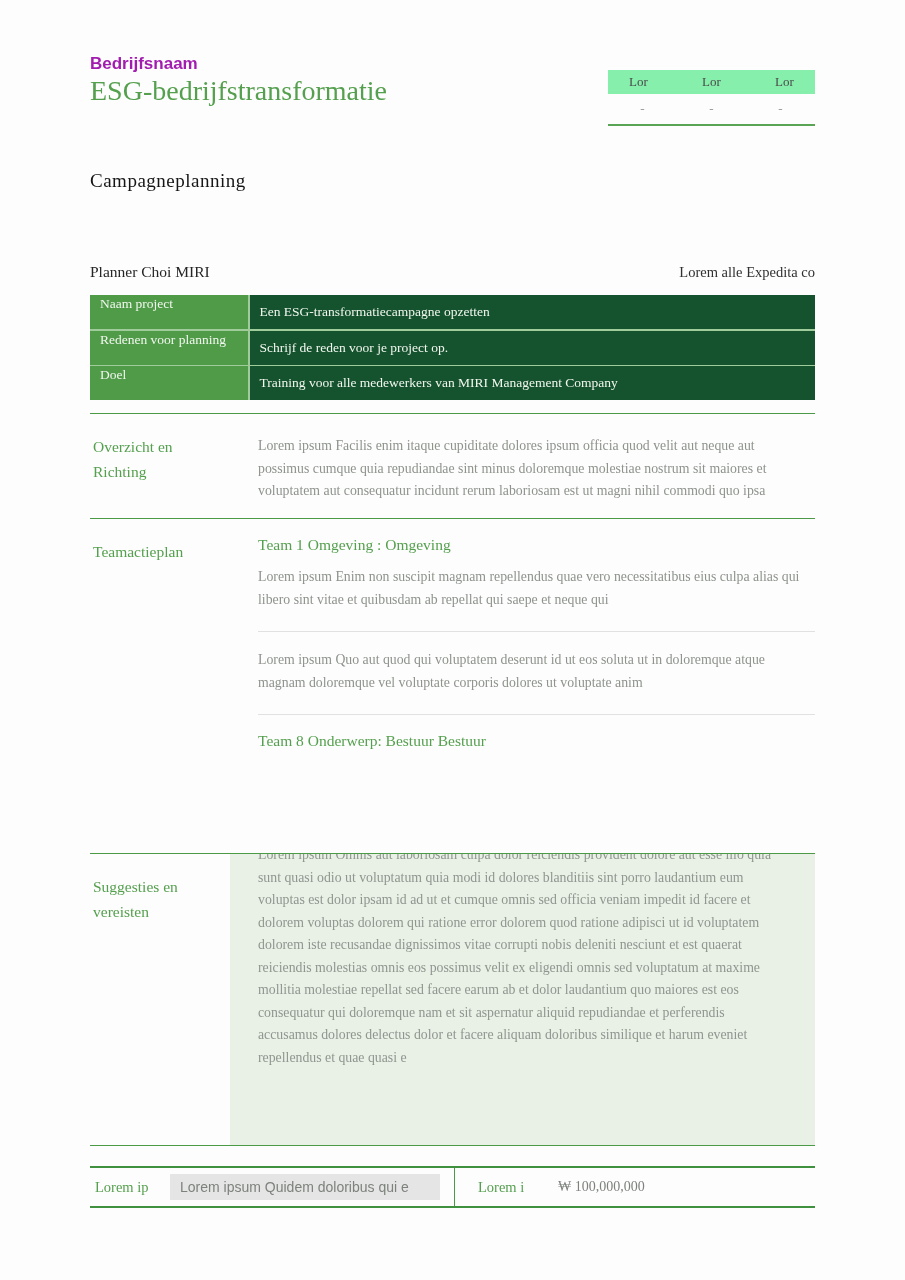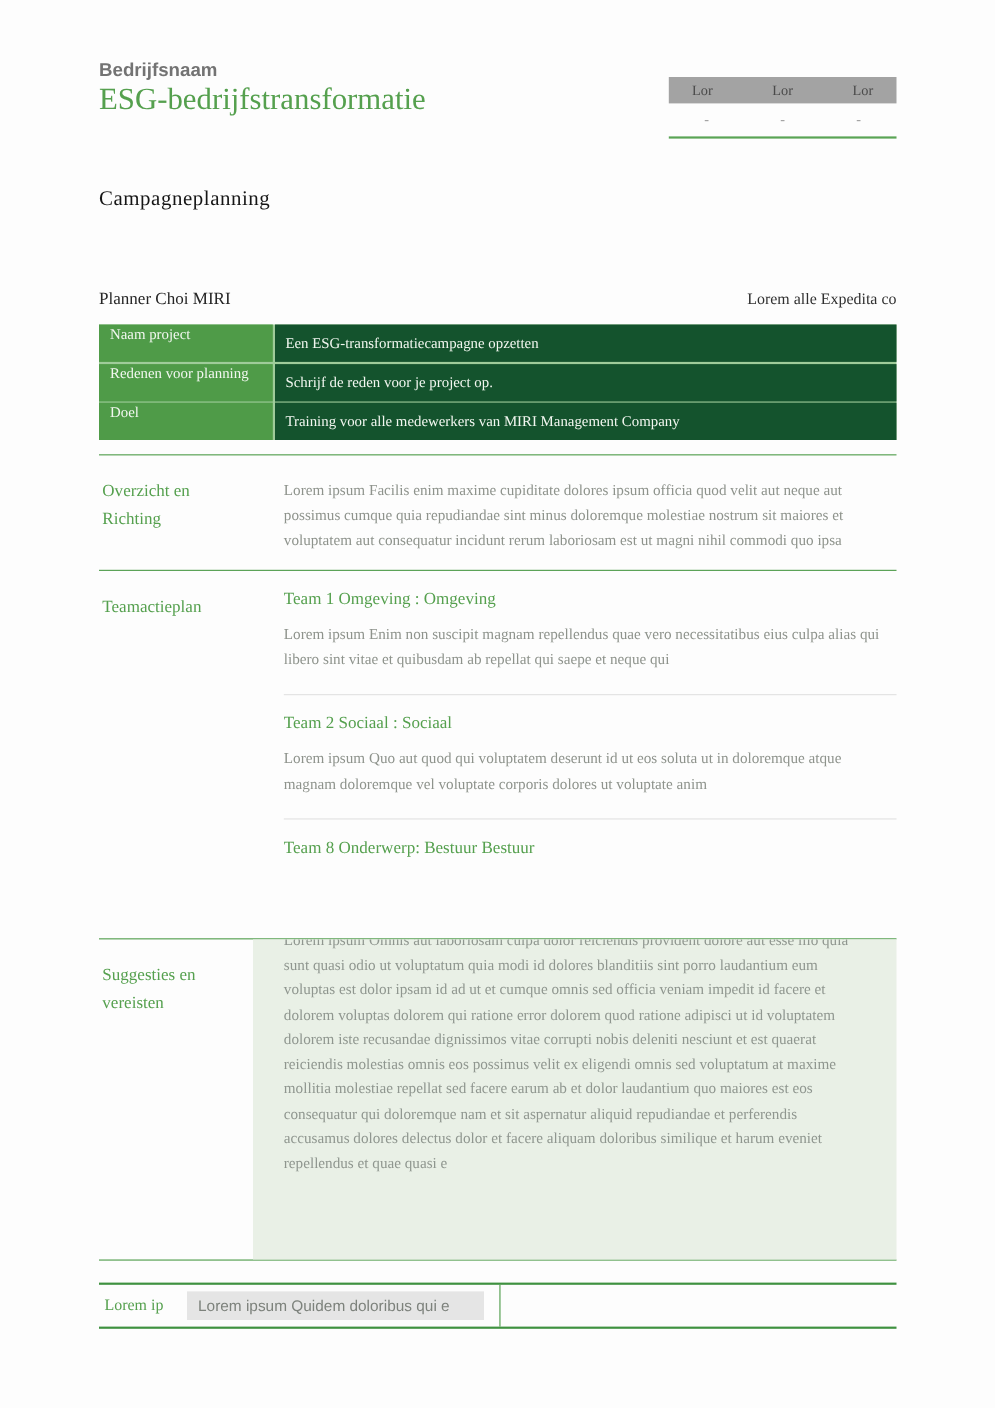--- a/index.html
+++ b/index.html
@@ -9,34 +9,34 @@
     width: 905px;
     height: 1280px;
     background: #fdfdfd;
     font-family: "Liberation Serif", "DejaVu Serif", serif;
     overflow: hidden;
   }
   
   .brand {
     position: absolute; left: 90px; top: 54px;
     font-family: "Liberation Sans", "DejaVu Sans", sans-serif;
-    font-weight: bold; font-size: 17px; color: #737373;
+    font-weight: bold; font-size: 17px; color: #a21caf;
   }
   .doc-title {
     position: absolute; left: 90px; top: 74px;
     width: 312px;
     font-size: 28px; line-height: 34px;
     color: #55a04e;
     word-break: break-all;
   }
   .mini-table {
     position: absolute; left: 608px; top: 70px; width: 207px;
     font-size: 13px; color: #4a4a4a;
   }
-  .mini-head { display: flex; height: 24px; background: #a3a3a3; align-items: center; gap: 12px; }
+  .mini-head { display: flex; height: 24px; background: #86efac; align-items: center; gap: 12px; }
   .mini-head > div { flex: 1; text-align: center; }
   .mini-vals { display: flex; height: 32px; align-items: center; border-bottom: 2px solid #5aa455; }
   .mini-vals > div { flex: 1; text-align: center; color: #9a9a9a; }
   
   .h1 {
     position: absolute; left: 90px; top: 170px;
     font-size: 19px; font-weight: normal; color: #161616; letter-spacing: 0.5px;
   }
   .meta-row {
     position: absolute; left: 90px; top: 263px; width: 725px;
@@ -85,20 +85,21 @@
     height: 100%; margin-left: -28px;
     background: #e9f0e6;
     padding: 0 28px; overflow: hidden;
   }
   .suggest-block .body-text { margin-top: -10px; color: #8f968f; }
   
   .footer-table {
     position: absolute; left: 90px; top: 1166px; width: 725px; height: 42px;
     border-top: 2px solid #3f9140; border-bottom: 2px solid #3f9140;
     display: flex;
+    justify-content: center;
   }
   .footer-cell { display: flex; align-items: center; }
   .footer-cell.left { width: 365px; border-right: 1.5px solid #4b9a46; }
   .footer-cell.right { flex: 1; padding-left: 23px; }
   .footer-label { color: #55a04e; font-size: 14.5px; width: 80px; flex: none; padding-left: 5px; }
   .footer-cell.right .footer-label { width: 80px; padding-left: 0; }
   .footer-value { color: #7d827c; font-size: 14px; }
   .footer-input {
     background: #e5e5e5; padding: 5px 10px; min-width: 270px;
     border: none; font-family: Liberation Sans, sans-serif;
@@ -145,33 +146,32 @@
       <div class="info-label">Doel</div>
       <div class="info-value">Training voor alle medewerkers van MIRI Management Company</div>
     </div>
   </div>
 
   <div class="sections-wrap">
 
     <div class="section sec-overview">
       <div class="section-label">Overzicht en Richting</div>
       <div class="section-content">
-        <p class="body-text">Lorem ipsum Facilis enim maxime cupiditate dolores ipsum officia quod velit aut neque aut possimus cumque quia repudiandae sint minus doloremque molestiae nostrum sit maiores et voluptatem aut consequatur incidunt rerum laboriosam est ut magni nihil commodi quo ipsa</p>
+        <p class="body-text">Lorem ipsum Facilis enim itaque cupiditate dolores ipsum officia quod velit aut neque aut possimus cumque quia repudiandae sint minus doloremque molestiae nostrum sit maiores et voluptatem aut consequatur incidunt rerum laboriosam est ut magni nihil commodi quo ipsa</p>
       </div>
     </div>
 
     <div class="section sec-teams">
       <div class="section-label">Teamactieplan</div>
       <div class="section-content">
         <div class="team-block">
           <div class="team-heading">Team 1 Omgeving : Omgeving</div>
           <p class="body-text">Lorem ipsum Enim non suscipit magnam repellendus quae vero necessitatibus eius culpa alias qui libero sint vitae et quibusdam ab repellat qui saepe et neque qui</p>
         </div>
         <div class="team-block">
-          <div class="team-heading">Team 2 Sociaal : Sociaal</div>
           <p class="body-text">Lorem ipsum Quo aut quod qui voluptatem deserunt id ut eos soluta ut in doloremque atque magnam doloremque vel voluptate corporis dolores ut voluptate anim</p>
         </div>
         <div class="team-block">
           <div class="team-heading">Team 8 Onderwerp: Bestuur Bestuur</div>
         </div>
       </div>
     </div>
 
     <div class="section sec-suggest">
       <div class="section-label">Suggesties en vereisten</div>
@@ -182,15 +182,19 @@
       </div>
     </div>
 
   </div>
 
   <div class="footer-table">
     <div class="footer-cell left">
       <div class="footer-label">Lorem ip</div>
       <div class="footer-value footer-input">Lorem ipsum Quidem doloribus qui e</div>
     </div>
+    <div class="footer-cell right">
+      <div class="footer-label">Lorem i</div>
+      <div class="footer-value">₩ 100,000,000</div>
+    </div>
   </div>
 
 </div>
 
 </body></html>

